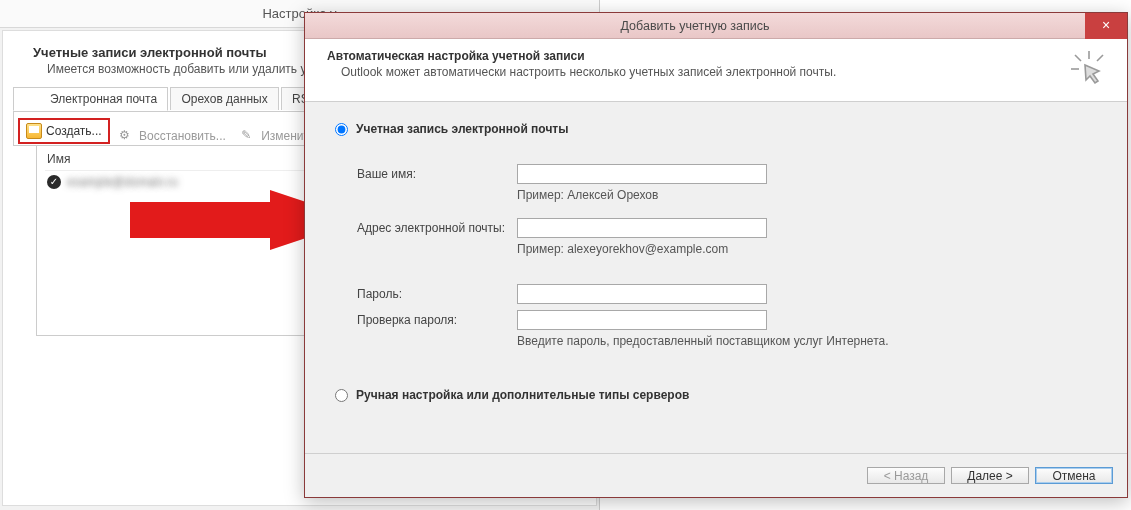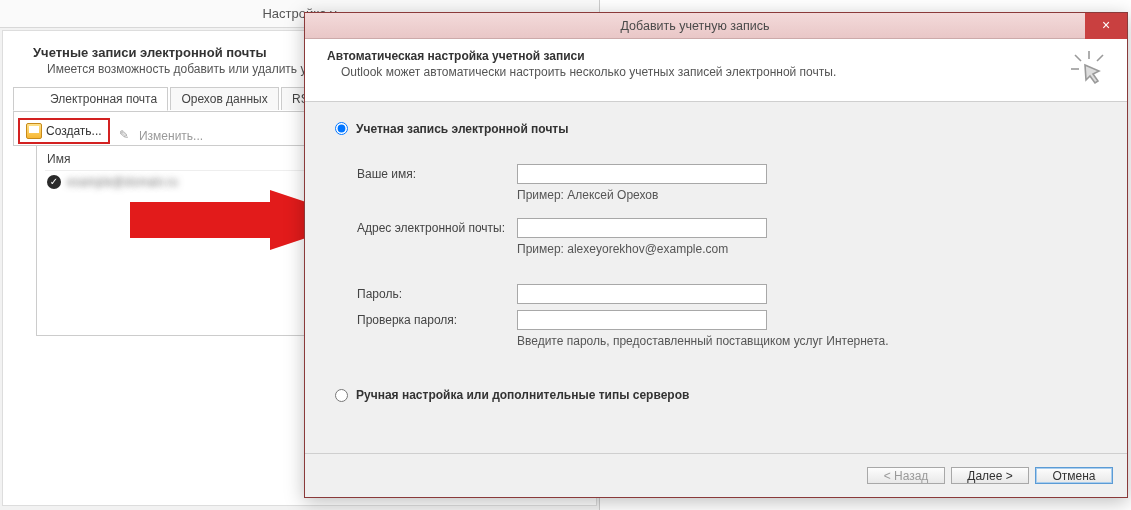--- a/index.html
+++ b/index.html
@@ -220,21 +220,21 @@
     flex-shrink: 0;
   }
   .wiz-body {
     flex: 1;
     padding: 20px 24px 10px 30px;
     background: #f0f0f0;
     position: relative;
   }
   .radio-row {
     display: flex;
-    align-items: flex-start;
+    align-items: center;
     gap: 8px;
     margin-bottom: 26px;
   }
   .radio-row label {
     font-weight: bold;
     font-size: 12px;
     color: #333;
   }
   .form-grid {
     margin-left: 22px;
@@ -320,20 +320,24 @@
     <div class="tabstrip">
       <span class="tab active">Электронная почта</span>
       <span class="tab">Орехов данных</span>
       <span class="tab">RSS-каналы</span>
     </div>
 
     <div class="tab-toolbar">
       <span class="tb-btn highlight">
         <span class="toolbar-icon icon-mail"></span>
         <span>Создать...</span>
+      </span>
+      <span class="tb-btn disabled">
+        <span class="toolbar-icon icon-wrench"></span>
+        <span>Восстановить...</span>
       </span>
       <span class="tb-btn disabled">
         <span class="toolbar-icon icon-pencil"></span>
         <span>Изменить...</span>
       </span>
     </div>
 
     <div class="list-area">
       <div class="col-header">Имя</div>
       <div class="acct-row">

